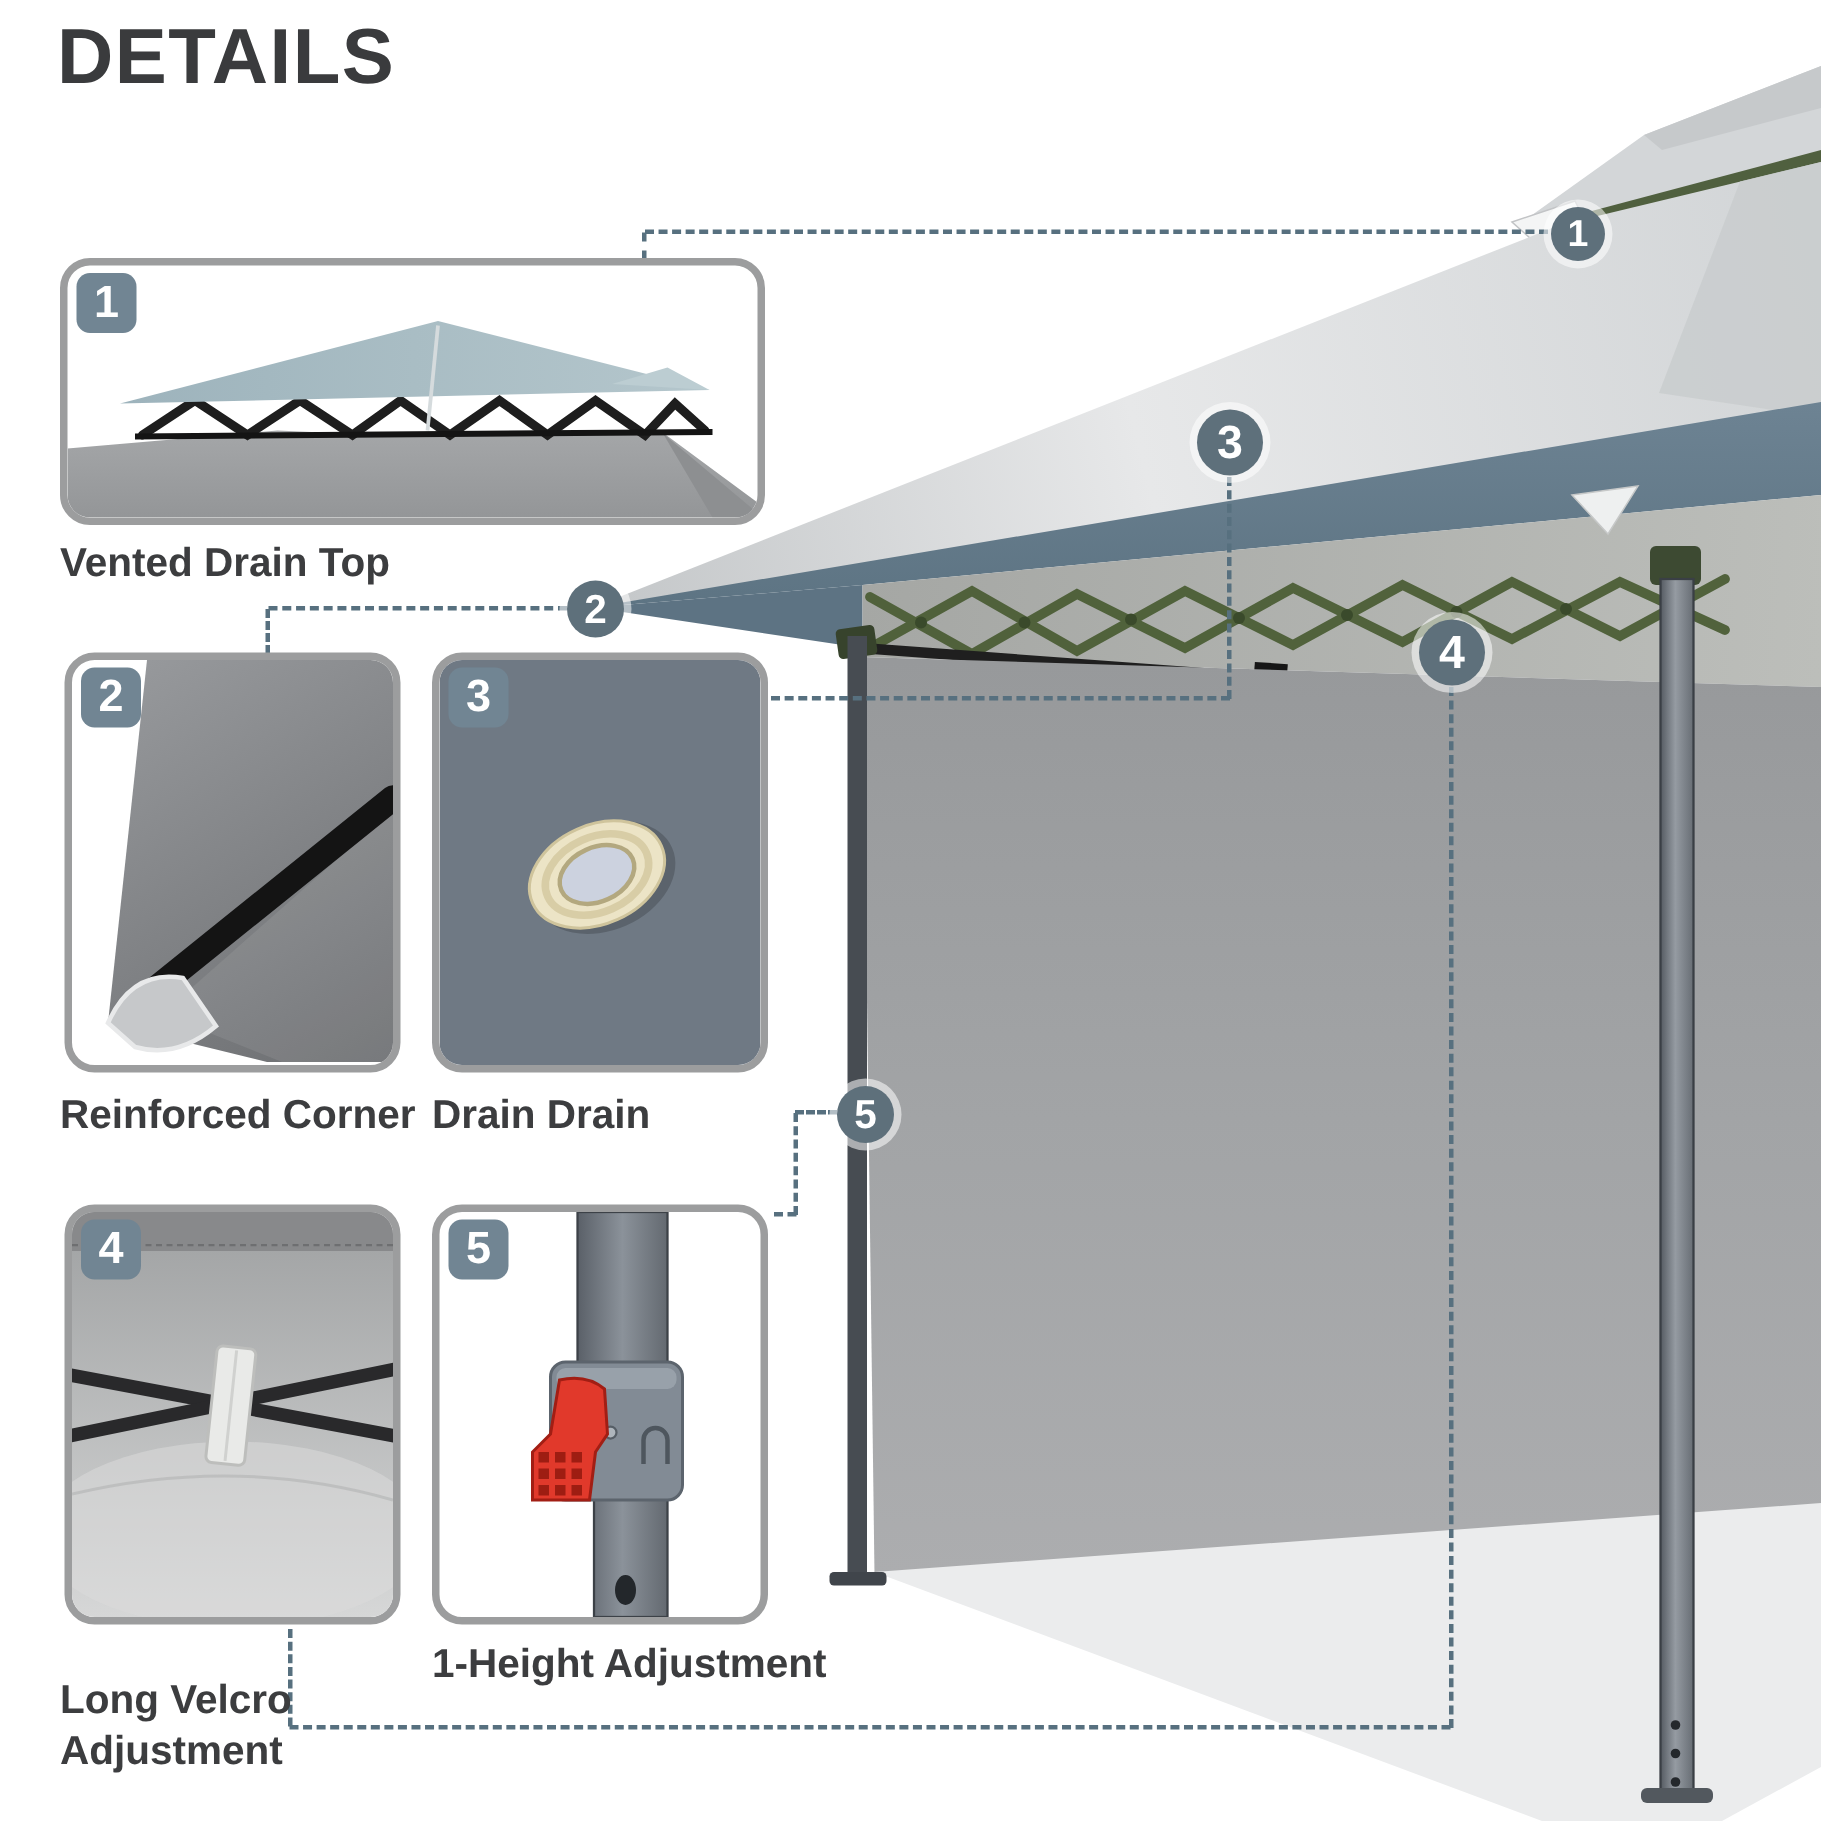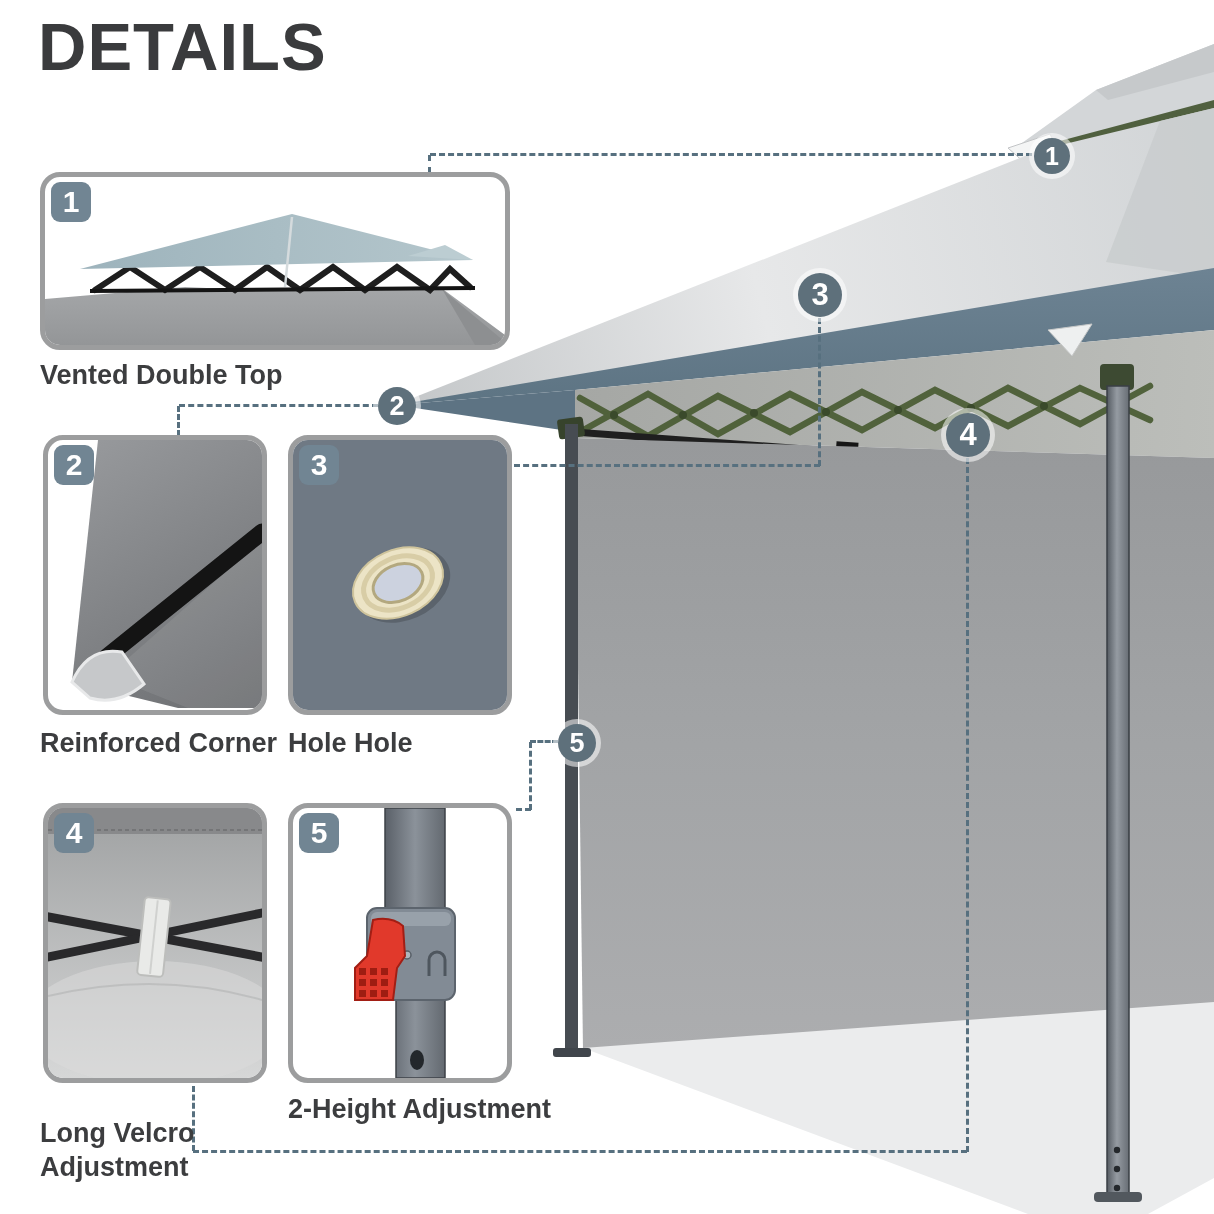--- a/index.html
+++ b/index.html
@@ -1,19 +1,19 @@
 <!DOCTYPE html>
 <html><head>
 <meta charset="utf-8">
 <style>
   html,body{margin:0;padding:0;background:#ffffff;}
   .stage{position:relative;width:1214px;height:1214px;background:#ffffff;overflow:hidden;
          font-family:"Liberation Sans",sans-serif;}
   .scene{position:absolute;left:0;top:0;width:1214px;height:1214px;}
-  .page-title{position:absolute;left:38px;top:8px;font-size:67px;font-weight:bold;
+  .page-title{position:absolute;left:38px;top:8px;font-size:52px;font-weight:bold;
               letter-spacing:1px;color:#3a3b3d;}
   
   .thumb{position:absolute;border:5px solid #9c9d9e;border-radius:20px;background:#ffffff;
          overflow:hidden;box-sizing:border-box;}
   .thumb svg{position:absolute;left:0;top:0;}
   .badge{position:absolute;left:6px;top:5px;width:40px;height:40px;border-radius:9px;
          background:#718593;color:#ffffff;font-size:30px;font-weight:bold;
          display:flex;align-items:center;justify-content:center;z-index:2;}
   .t1{left:40px;top:172px;width:470px;height:178px;}
   .t2{left:43px;top:435px;width:224px;height:280px;}
@@ -183,21 +183,21 @@
       <polygon points="0,122 140,110 230,114 395,110 460,158 460,168 0,168" fill="url(#gBase1)"></polygon>
       <polygon points="397,112 460,165 460,168 430,168" fill="#8d8f91"></polygon>
       <polyline points="50,113 85,90 120,113 155,90 190,113 222,90 255,113 288,90 320,113 352,90 385,113 405,92 425,110" fill="none" stroke="#1e1e1e" stroke-width="6" stroke-linecap="round"></polyline>
       <line x1="45" y1="114" x2="430" y2="111" stroke="#141414" stroke-width="4"></line>
       <polygon points="35,92 247,37 428,83" fill="url(#gVent)"></polygon>
       <polygon points="363,79 428,83 400,68" fill="#bccdd2"></polygon>
       <line x1="247" y1="40" x2="240" y2="110" stroke="#d5dbdd" stroke-width="2.5"></line>
     </svg>
   </div>
   <div class="cap cap1">
-    <div>Vented Double Top</div>
+    <div>Vented Drain Top</div>
   </div>
 
   <div class="thumb t2">
     <div class="badge">2</div>
     <svg width="214" height="270" viewBox="0 0 214 270">
       <polygon points="50,0 214,0 214,268 130,268 24,242" fill="url(#gFab2)"></polygon>
       <polygon points="214,100 214,268 140,268 60,236" fill="#ffffff" opacity="0.08"></polygon>
       <line x1="214" y1="92" x2="40" y2="232" stroke="#141414" stroke-width="17" stroke-linecap="round"></line>
       <path d="M24,242 Q40,206 74,212 L96,244 Q70,266 42,258 Z" fill="#c6c8ca" stroke="#e8e9ea" stroke-width="3"></path>
     </svg>
@@ -212,21 +212,21 @@
       <rect x="0" y="0" width="214" height="270" fill="#6f7984"></rect>
       <g transform="rotate(-24 105 143)">
         <ellipse cx="109" cy="147" rx="49" ry="35" fill="rgba(0,0,0,0.18)"></ellipse>
         <ellipse cx="105" cy="143" rx="47" ry="33" fill="#ece4c6" stroke="#cfc49c" stroke-width="2"></ellipse>
         <ellipse cx="105" cy="143" rx="36" ry="25" fill="none" stroke="#d8cda6" stroke-width="5"></ellipse>
         <ellipse cx="105" cy="143" rx="26" ry="18" fill="#ccd2df" stroke="#b3a87f" stroke-width="3"></ellipse>
       </g>
     </svg>
   </div>
   <div class="cap cap3">
-    <div>Hole Hole</div>
+    <div>Drain Drain</div>
   </div>
 
   <div class="thumb t4">
     <div class="badge">4</div>
     <svg width="214" height="270" viewBox="0 0 214 270">
       <rect x="0" y="0" width="214" height="270" fill="url(#gFab4)"></rect>
       <rect x="0" y="0" width="214" height="26" fill="#88898b"></rect>
       <line x1="0" y1="22" x2="214" y2="22" stroke="#6e6f71" stroke-width="1.5" stroke-dasharray="4,3"></line>
       <ellipse cx="107" cy="215" rx="130" ry="62" fill="#dadbdb" opacity="0.55"></ellipse>
       <path d="M0,188 Q110,162 214,192" fill="none" stroke="#b7b8b8" stroke-width="2" opacity="0.7"></path>
@@ -261,16 +261,16 @@
         <rect x="66" y="171" width="7" height="7"></rect>
           <rect x="77" y="171" width="7" height="7"></rect>
           <rect x="88" y="171" width="7" height="7"></rect>
         <rect x="66" y="182" width="7" height="7"></rect>
           <rect x="77" y="182" width="7" height="7"></rect>
           <rect x="88" y="182" width="7" height="7"></rect>
       </g>
     </svg>
   </div>
   <div class="cap cap5">
-    <div>2-Height Adjustment</div>
+    <div>1-Height Adjustment</div>
   </div>
 
 </div>
 
 </body></html>

